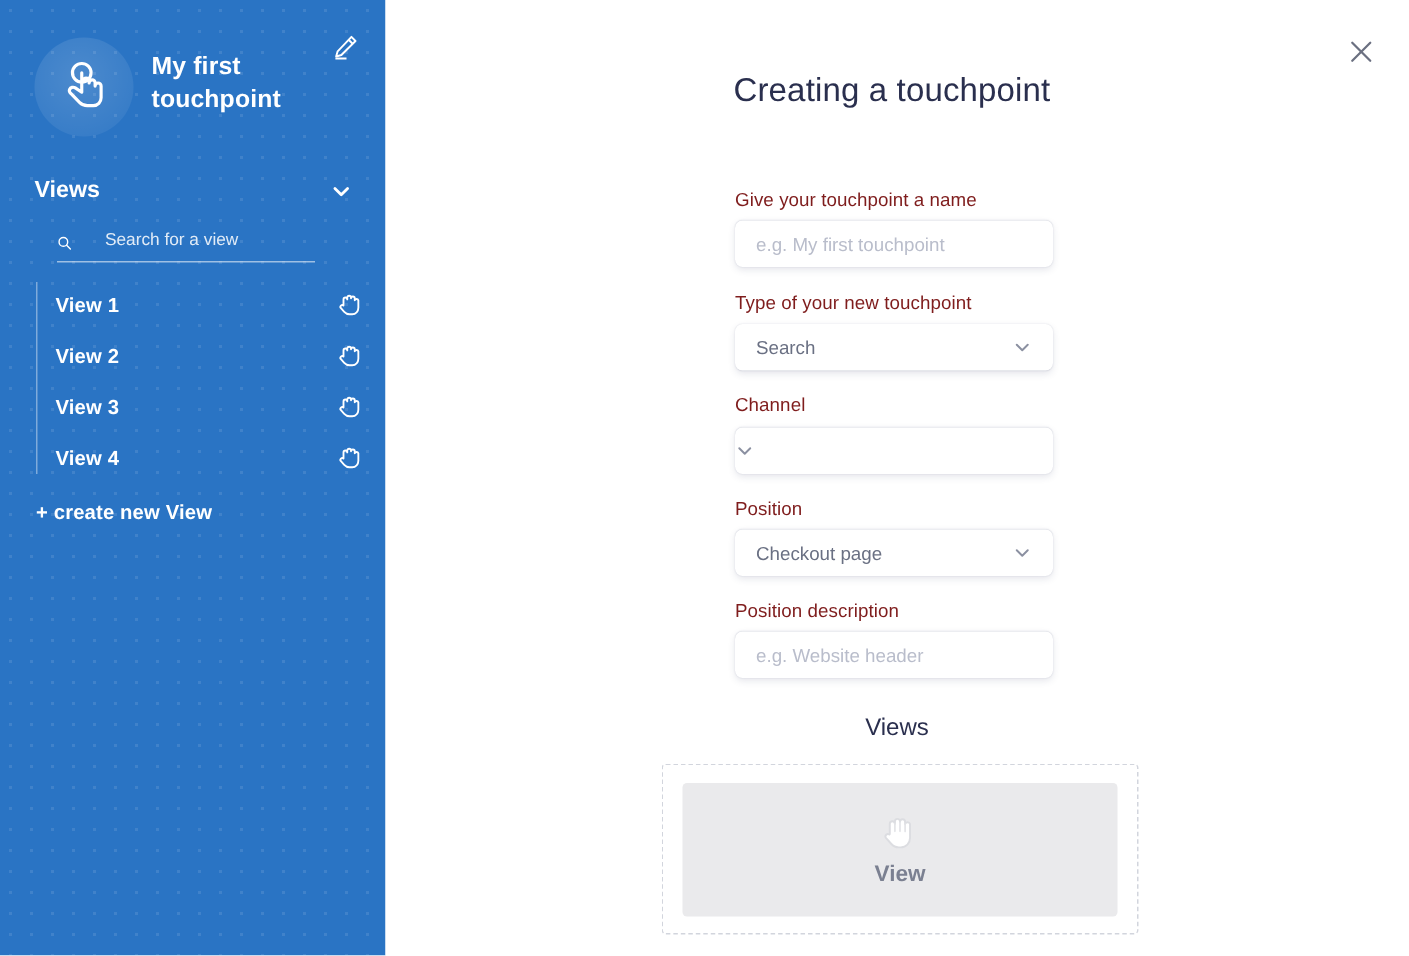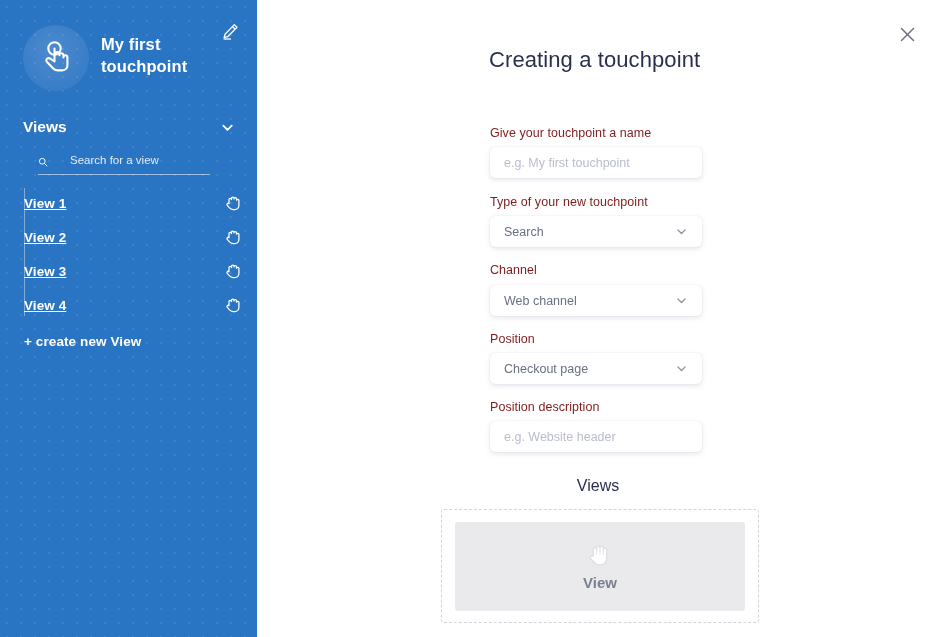--- a/index.html
+++ b/index.html
@@ -60,21 +60,21 @@
 
   .views-list { position: absolute; left: 0; top: 186px; width: 257px; }
   .views-rail {
     position: absolute; left: 24px; top: 2px; width: 1px; height: 128px;
     background: rgba(255,255,255,0.40);
   }
   .view-item {
     position: relative; height: 34px; margin-left: 24px; width: 220px;
     display: flex; align-items: center; cursor: pointer;
   }
-  .view-label { color: #ffffff; font-size: 13.5px; font-weight: bold; letter-spacing:.1px;text-decoration:underline; }
+  .view-label { color: #ffffff; font-size: 13.5px; font-weight: bold; margin-left: 13px; letter-spacing:.1px; }
   .view-drag { position: absolute; left: 200px; top: 8px; width: 18px; height: 18px; cursor: grab; }
 
   .create-view {
     position: absolute; left: 24px; top: 334px;
     color: #ffffff; font-size: 13.5px; font-weight: bold; cursor: pointer;
     letter-spacing: .1px;
   }
 
   
   .main { position: absolute; left: 257px; top: 0; width: 682px; height: 637px; background:#fff; }
@@ -213,21 +213,20 @@
     <div class="field-label" style="left:233px; top:195px;">Type of your new touchpoint</div>
     <div class="field-box" style="left:233px; top:216px; width:212px;">
       <span class="sel-value">Search</span>
       <svg class="sel-chev" viewBox="0 0 16 16">
         <polyline points="3.5,6 8,10.5 12.5,6" fill="none" stroke="#8b90a1" stroke-width="1.6" stroke-linecap="round" stroke-linejoin="round"></polyline>
       </svg>
     </div>
 
     <div class="field-label" style="left:233px; top:263px;">Channel</div>
     <div class="field-box" style="left:233px; top:285px; width:212px;">
-      <span class="sel-value">Web channel</span>
       <svg class="sel-chev" viewBox="0 0 16 16">
         <polyline points="3.5,6 8,10.5 12.5,6" fill="none" stroke="#8b90a1" stroke-width="1.6" stroke-linecap="round" stroke-linejoin="round"></polyline>
       </svg>
     </div>
 
     <div class="field-label" style="left:233px; top:332px;">Position</div>
     <div class="field-box" style="left:233px; top:353px; width:212px;gap:47px;">
       <span class="sel-value">Checkout page</span>
       <svg class="sel-chev" viewBox="0 0 16 16">
         <polyline points="3.5,6 8,10.5 12.5,6" fill="none" stroke="#8b90a1" stroke-width="1.6" stroke-linecap="round" stroke-linejoin="round"></polyline>

